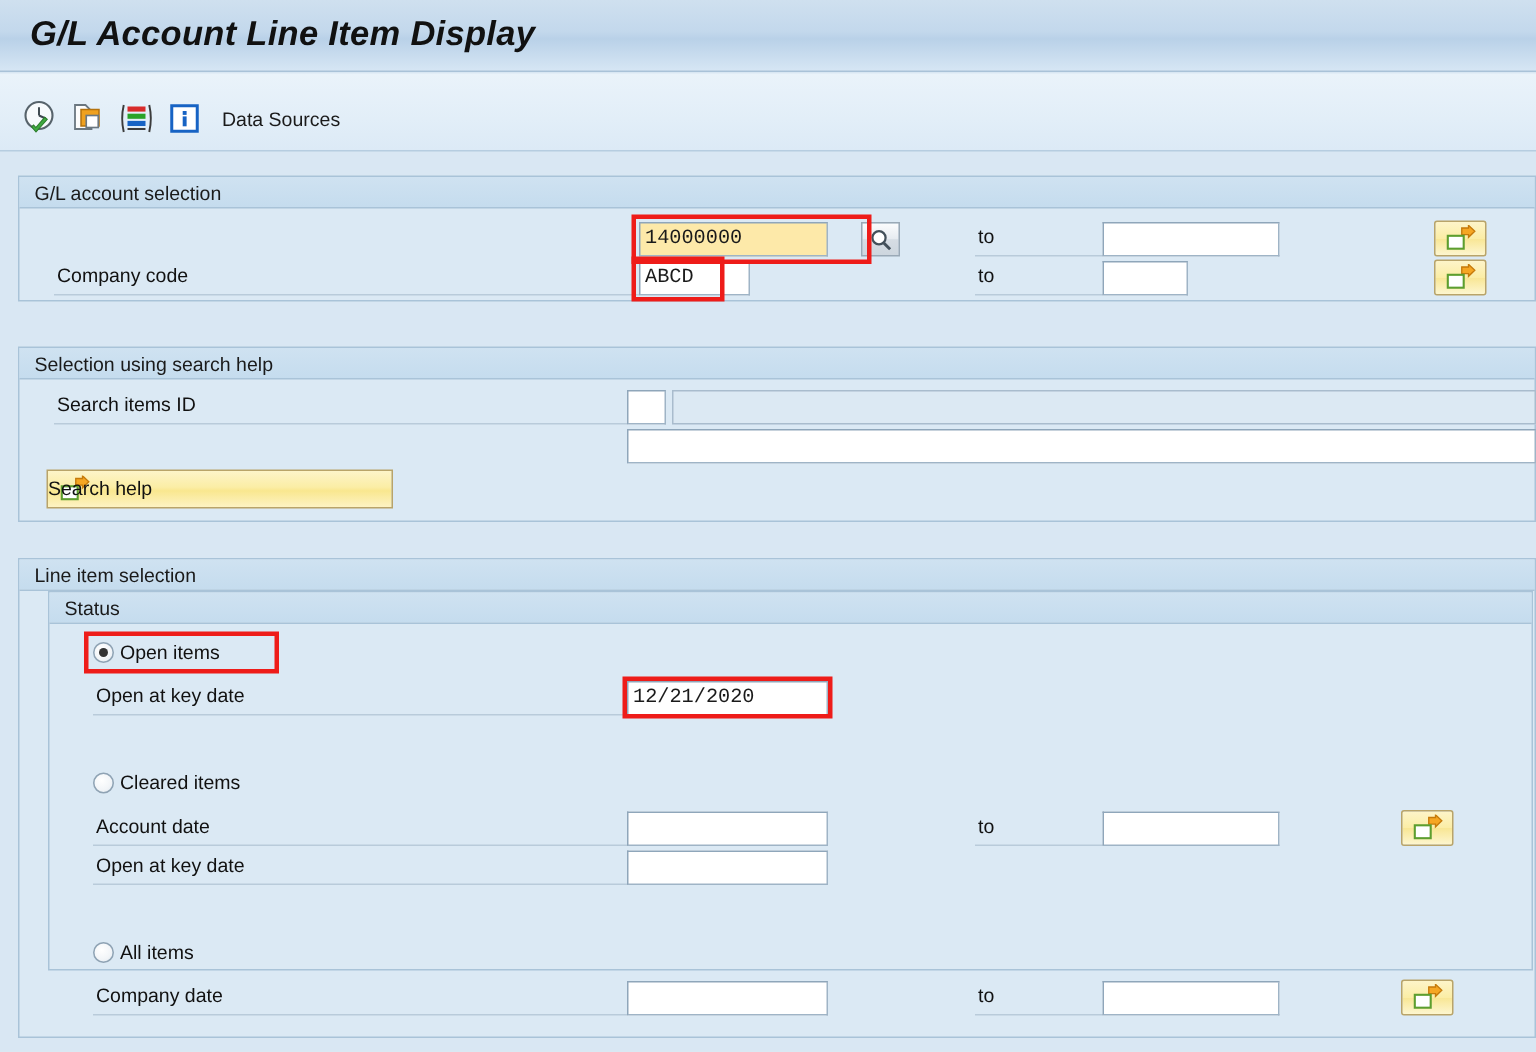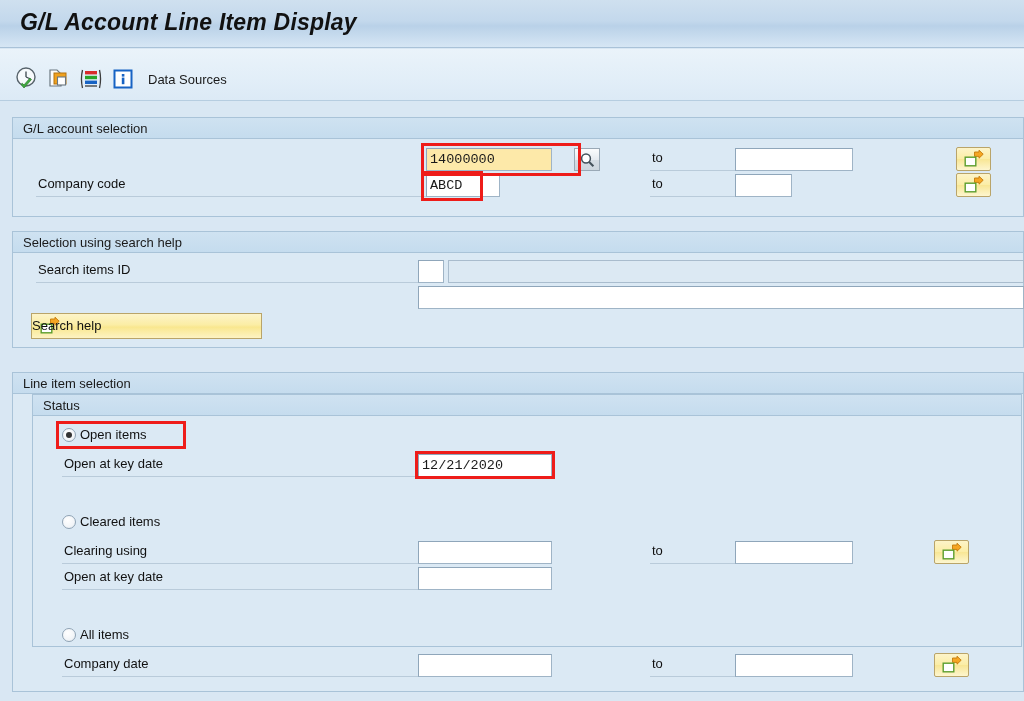--- a/index.html
+++ b/index.html
@@ -196,21 +196,21 @@
   <div class="tb-icon" style="left:110px;">
     <svg width="26" height="26" viewBox="0 0 26 26">
       <rect x="4.5" y="4.5" width="17" height="17" fill="#ffffff" stroke="#1763c4" stroke-width="2"></rect>
       <rect x="11.8" y="8" width="2.6" height="2.6" fill="#1763c4"></rect>
       <rect x="11.8" y="11.6" width="2.6" height="6.6" fill="#1763c4"></rect>
     </svg>
   </div>
 
   <div class="tb-label">Data Sources</div>
 
-  <div class="panel" style="left:12px;top:117px;width:1012px;height:100px;">
+  <div class="panel" style="left:12px;top:117px;width:1012px;height:84px;">
     <div class="panel-head">
       <span>G/L account selection</span>
     </div>
   </div>
 
   <div class="inp focus" style="left:426px;top:148px;width:126px;">14000000</div>
   <div class="magbtn" style="left:574px;top:148px;">
     <svg width="17" height="17" viewBox="0 0 17 17">
       <circle cx="7" cy="6.5" r="4.4" fill="#ffffff" stroke="#43505a" stroke-width="1.5"></circle>
       <line x1="10.2" y1="10" x2="14.4" y2="14.2" stroke="#43505a" stroke-width="2"></line>
@@ -280,21 +280,21 @@
   <div class="radio on" style="left:62px;top:428px;"></div>
   <div class="rlabel" style="left:80px;top:427px;">Open items</div>
   <div class="flabel" style="left:62px;top:454px;width:356px;">Open at key date</div>
   <div class="inp" style="left:418px;top:454px;width:134px;">12/21/2020</div>
   <div class="anno" style="left:56px;top:421px;width:130px;height:28px;"></div>
   <div class="anno" style="left:415px;top:451px;width:140px;height:28px;"></div>
 
   <div class="radio" style="left:62px;top:515px;"></div>
   <div class="rlabel" style="left:80px;top:514px;">Cleared items</div>
 
-  <div class="flabel" style="left:62px;top:541px;width:356px;">Clearing using</div>
+  <div class="flabel" style="left:62px;top:541px;width:356px;">Account date</div>
   <div class="inp" style="left:418px;top:541px;width:134px;"></div>
   <div class="tolabel" style="left:650px;top:541px;width:85px;">to</div>
   <div class="inp" style="left:735px;top:541px;width:118px;"></div>
   <div class="msbtn" style="left:934px;top:540px;">
     <span class="gi">
       <svg width="20" height="19" viewBox="0 0 20 19">
         <path d="M10.5 2 L15 2 L15 0.2 L19.2 4.2 L15 8.2 L15 6.4 L10.5 6.4 Z" fill="#f5a623" stroke="#c57a0b" stroke-width="0.9"></path>
         <rect x="1.2" y="7.2" width="10.6" height="8.6" fill="#ffffff" stroke="#5d9e2f" stroke-width="1.4"></rect>
       </svg>
     </span>

